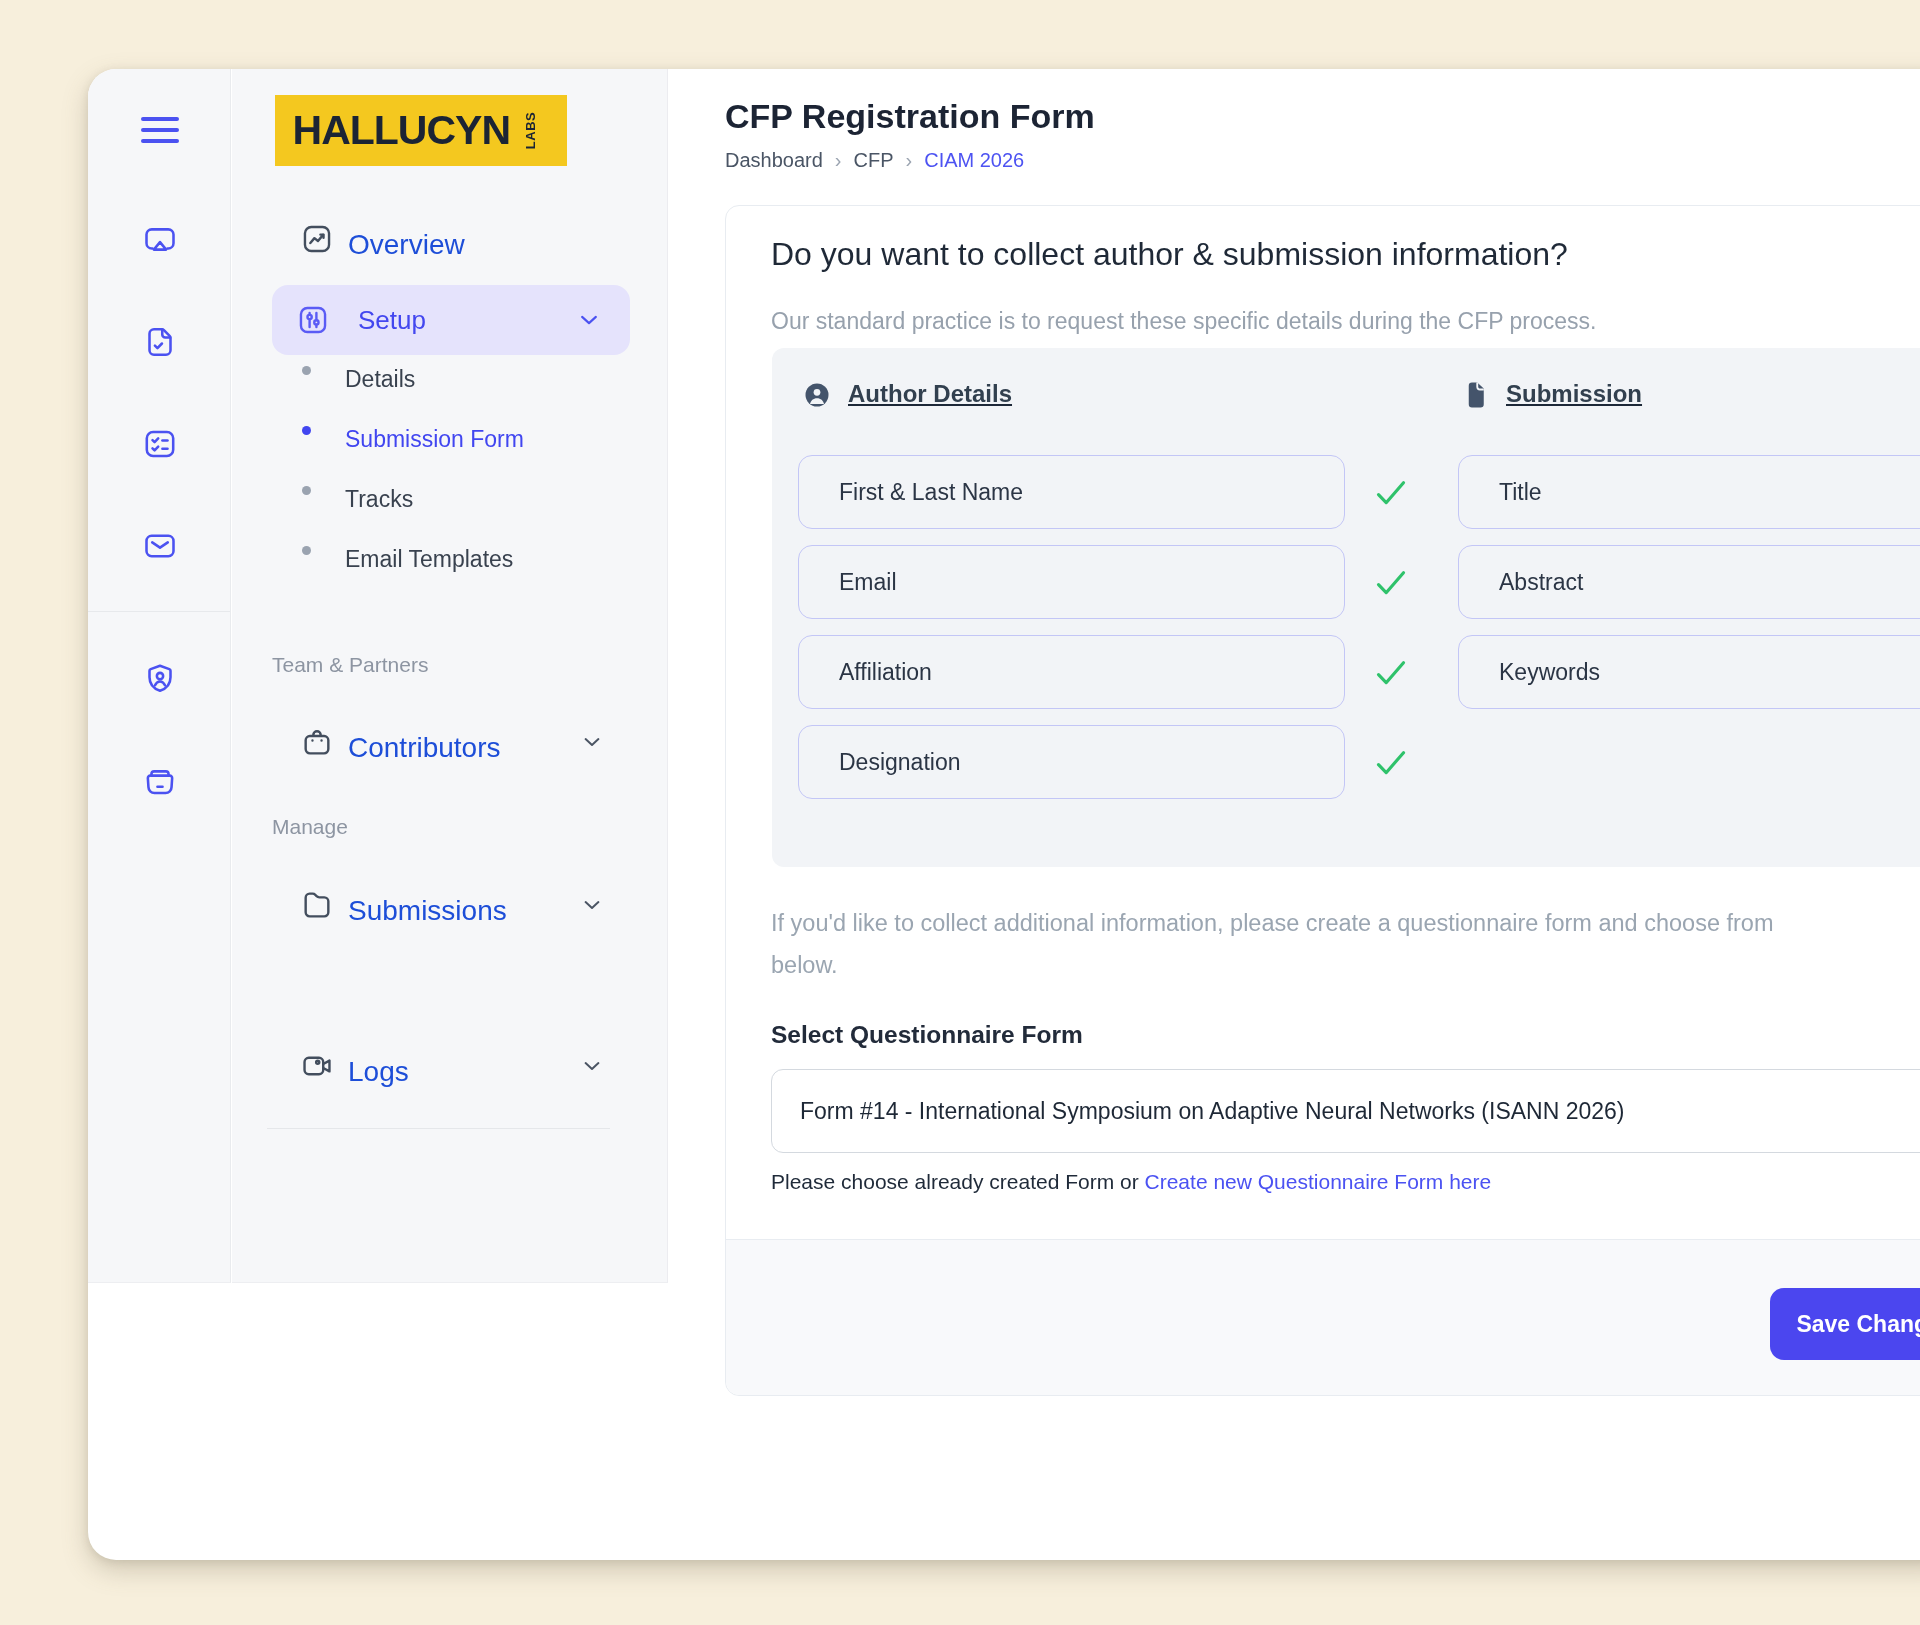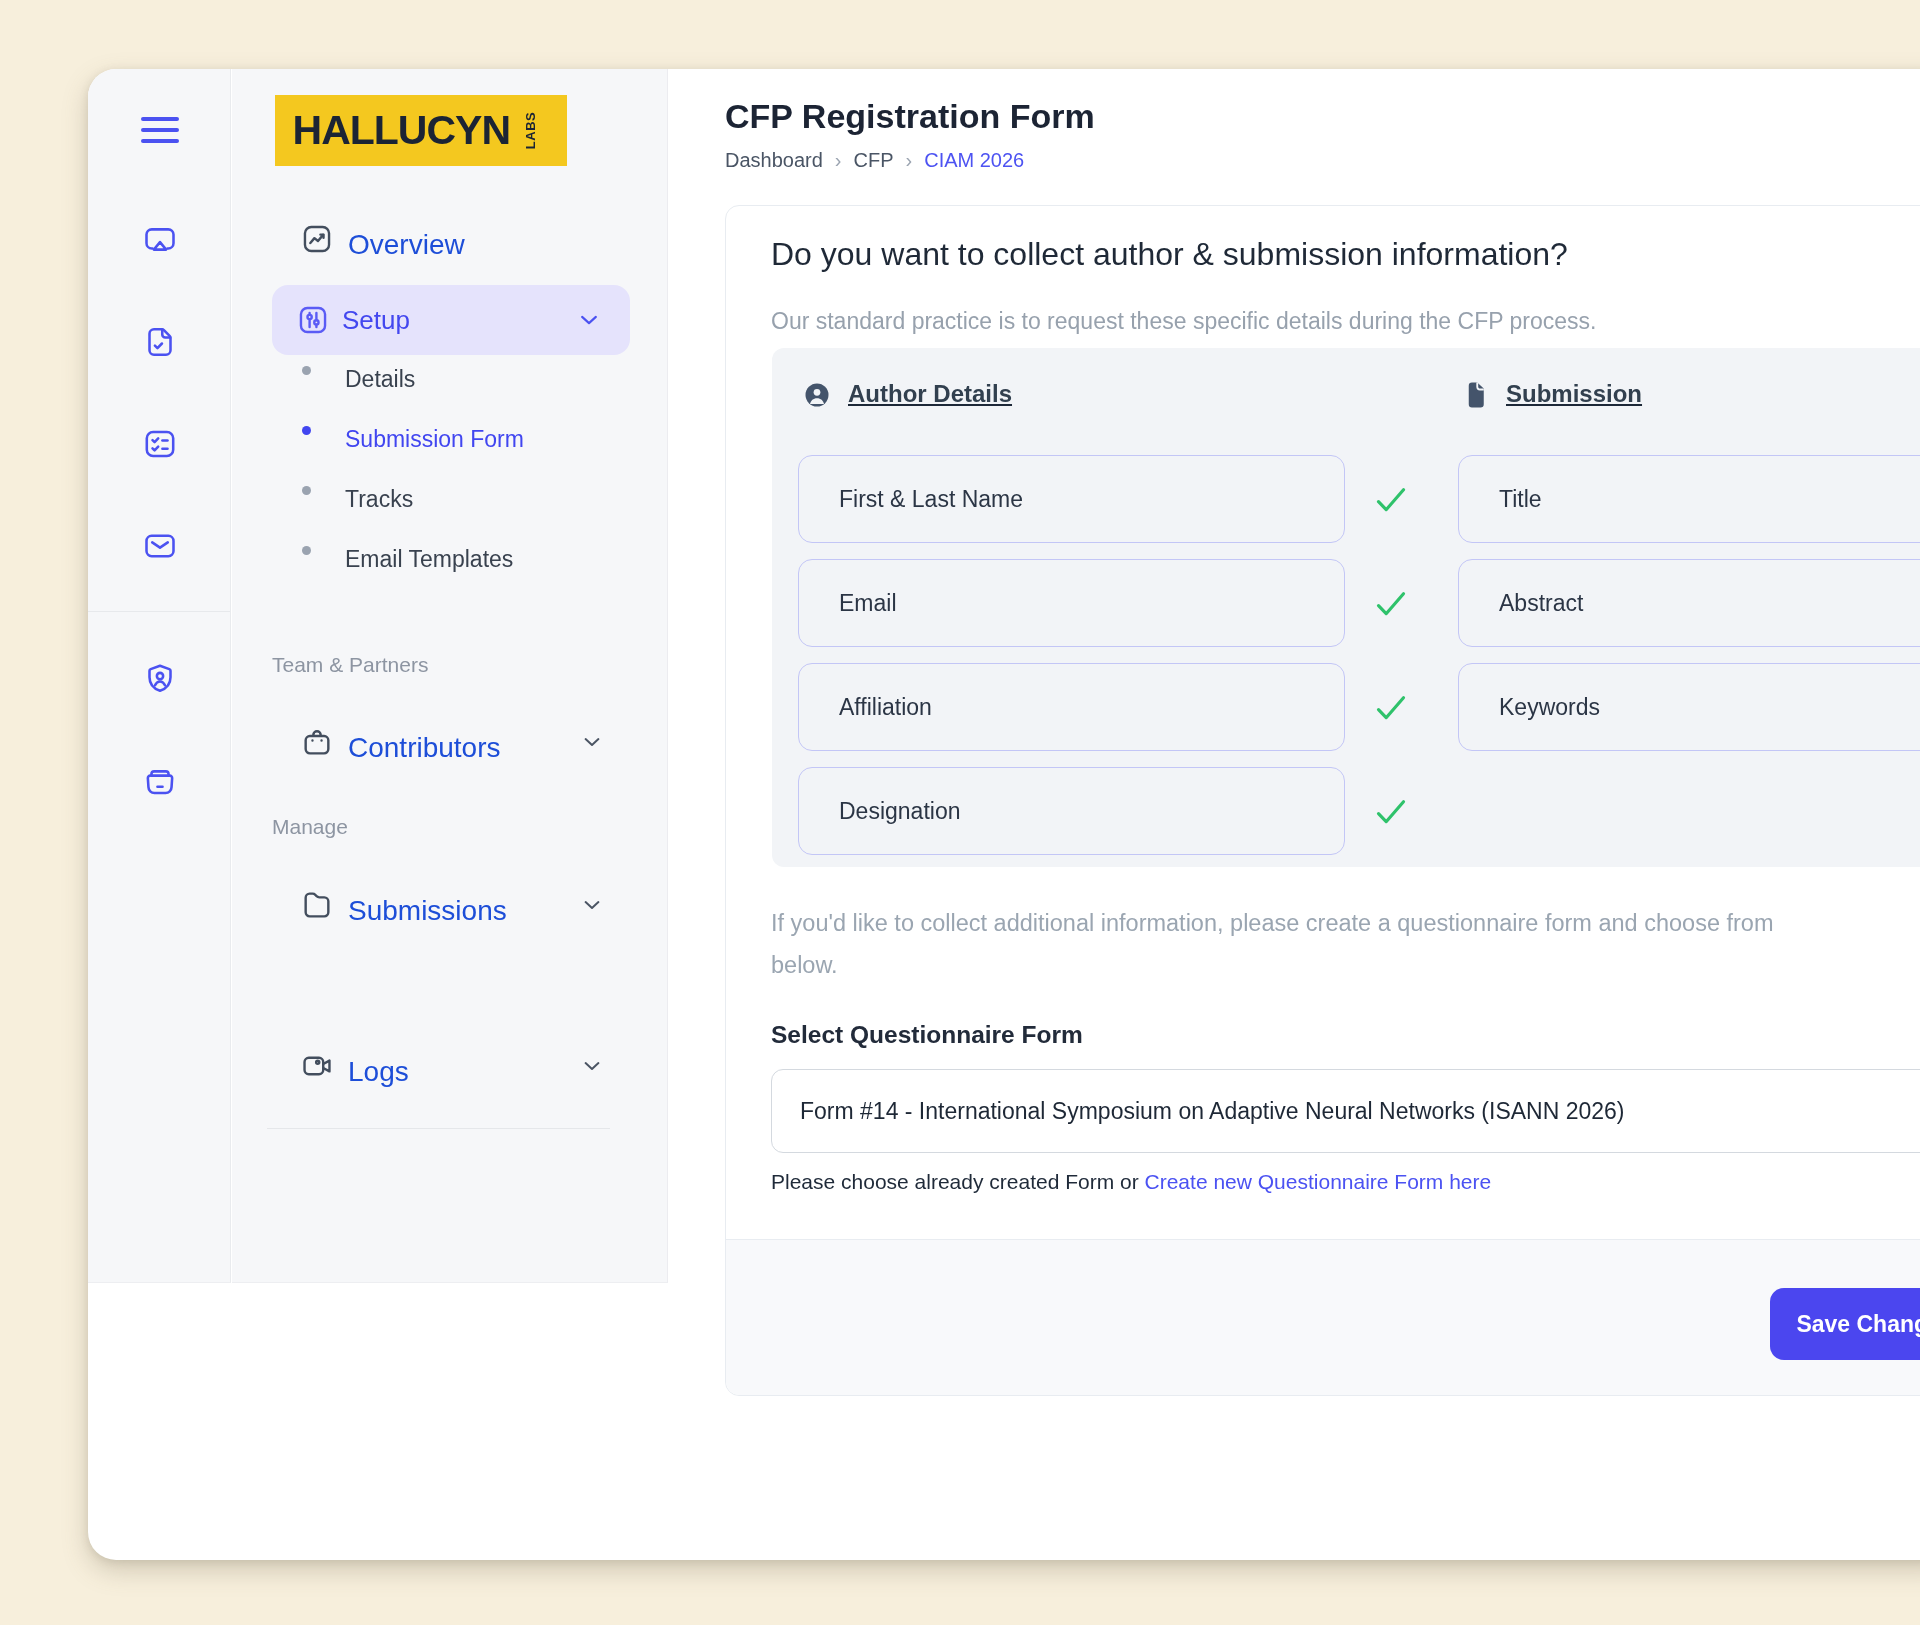--- a/index.html
+++ b/index.html
@@ -52,21 +52,21 @@
   .nav-row .nlabel { margin-left:14px; font-size:28px; color:#1d4ed8;margin-top:12px; }
   .nav-chevron { position:absolute; left:346px; width:28px; height:28px; color:#4b5564; }
   .nav-chevron svg { width:28px; height:28px; }
 
   .setup-pill {
     position:absolute; left:40px; top:216px; width:358px; height:70px;
     background:#e5e3fc; border-radius:16px; display:flex; align-items:center; padding-left:24px; cursor:pointer;
   }
   .setup-pill .nic { width:34px; height:34px; color:#5a5bf5; }
   .setup-pill .nic svg { width:34px; height:34px; }
-  .setup-pill .nlabel { margin-left:12px; font-size:26px; color:#4347ef; }
+  .setup-pill .nlabel { margin-left:28px; font-size:26px; color:#4347ef; }
   .setup-pill .pill-chevron { position:absolute; right:26px; width:30px; height:30px; color:#4b52f1; }
   .setup-pill .pill-chevron svg { width:30px; height:30px; }
 
   .sub-row { position:absolute; left:0; right:0; height:48px; display:flex; align-items:flex-start; padding-left:70px; cursor:pointer; }
   .sub-bullet { width:9px; height:9px; border-radius:50%; background:#9aa3b0; flex:0 0 auto; }
   .sub-label { margin-left:34px; font-size:23px; color:#39424f; }
   .sub-row.active .sub-bullet { background:#4146f0; }
   .sub-row.active .sub-label { color:#4146f0; }
 
   .section-label { position:absolute; left:40px; height:26px; font-size:21px; color:#8d95a2;text-align:right; }
@@ -96,21 +96,21 @@
   .panel-header .pic svg { width:30px; height:30px; }
   .panel-header .ptitle { margin-left:16px; font-size:24px; font-weight:600; color:#32404f; }
   .ph-author { left:30px; }
   .ph-sub { left:688px; }
 
   .col { position:absolute; top:107px; }
   .col-author { left:26px; }
   .col-sub { left:686px; }
   .field-row { display:flex; align-items:center; margin-bottom:16px; }
   .field-box {
-    height:88px; border:1.6px solid #c3c6f6; border-radius:14px;
+    height:74px; border:1.6px solid #c3c6f6; border-radius:14px;
     display:flex; align-items:center; padding-left:40px;
     font-size:23px; color:#2b3545; background:transparent; cursor:pointer;
   }
   .col-author .field-box { width:547px; }
   .col-sub .field-box { width:600px; }
   .check { margin-left:26px; width:40px; height:40px; }
   .check svg { width:40px; height:40px; }
 
   .add-info { position:absolute; left:45px; font-size:23.5px; color:#9aa5b1; white-space:nowrap;text-align:center; }
   .add-info.l1 { top:704px; }

